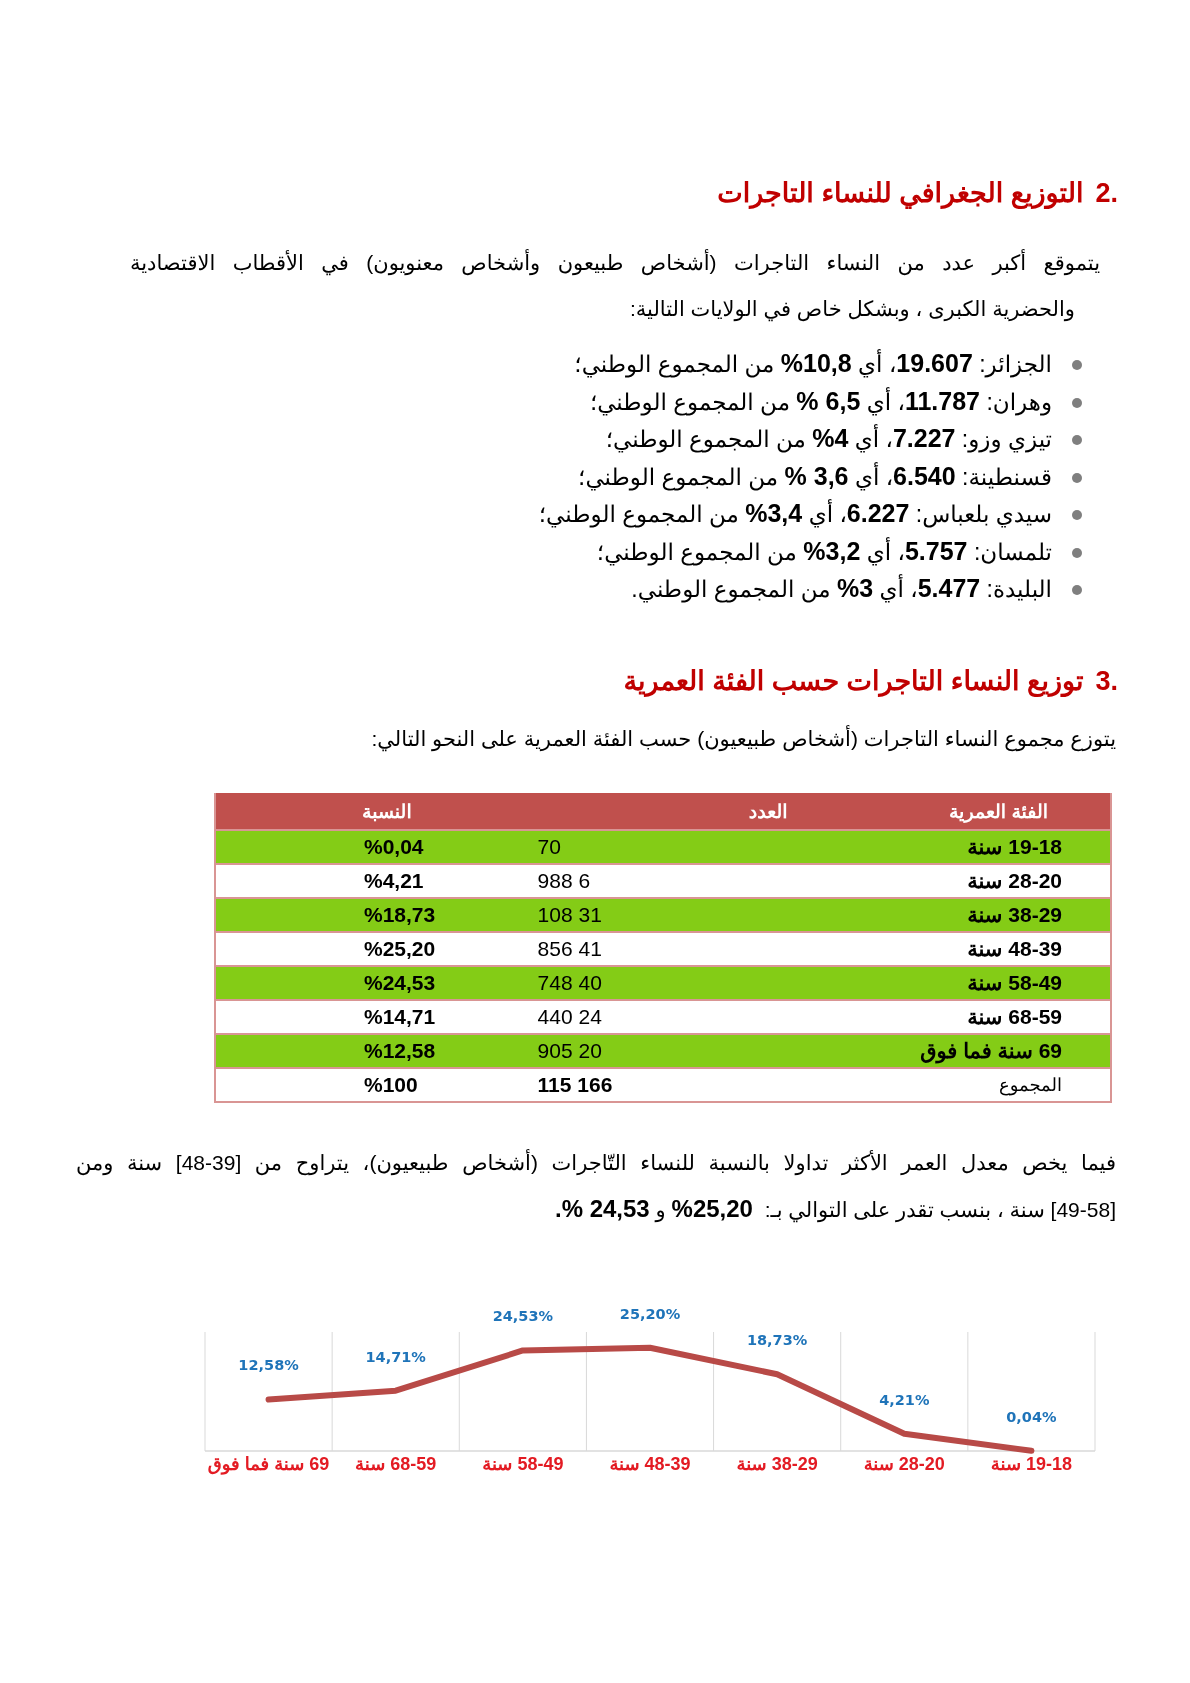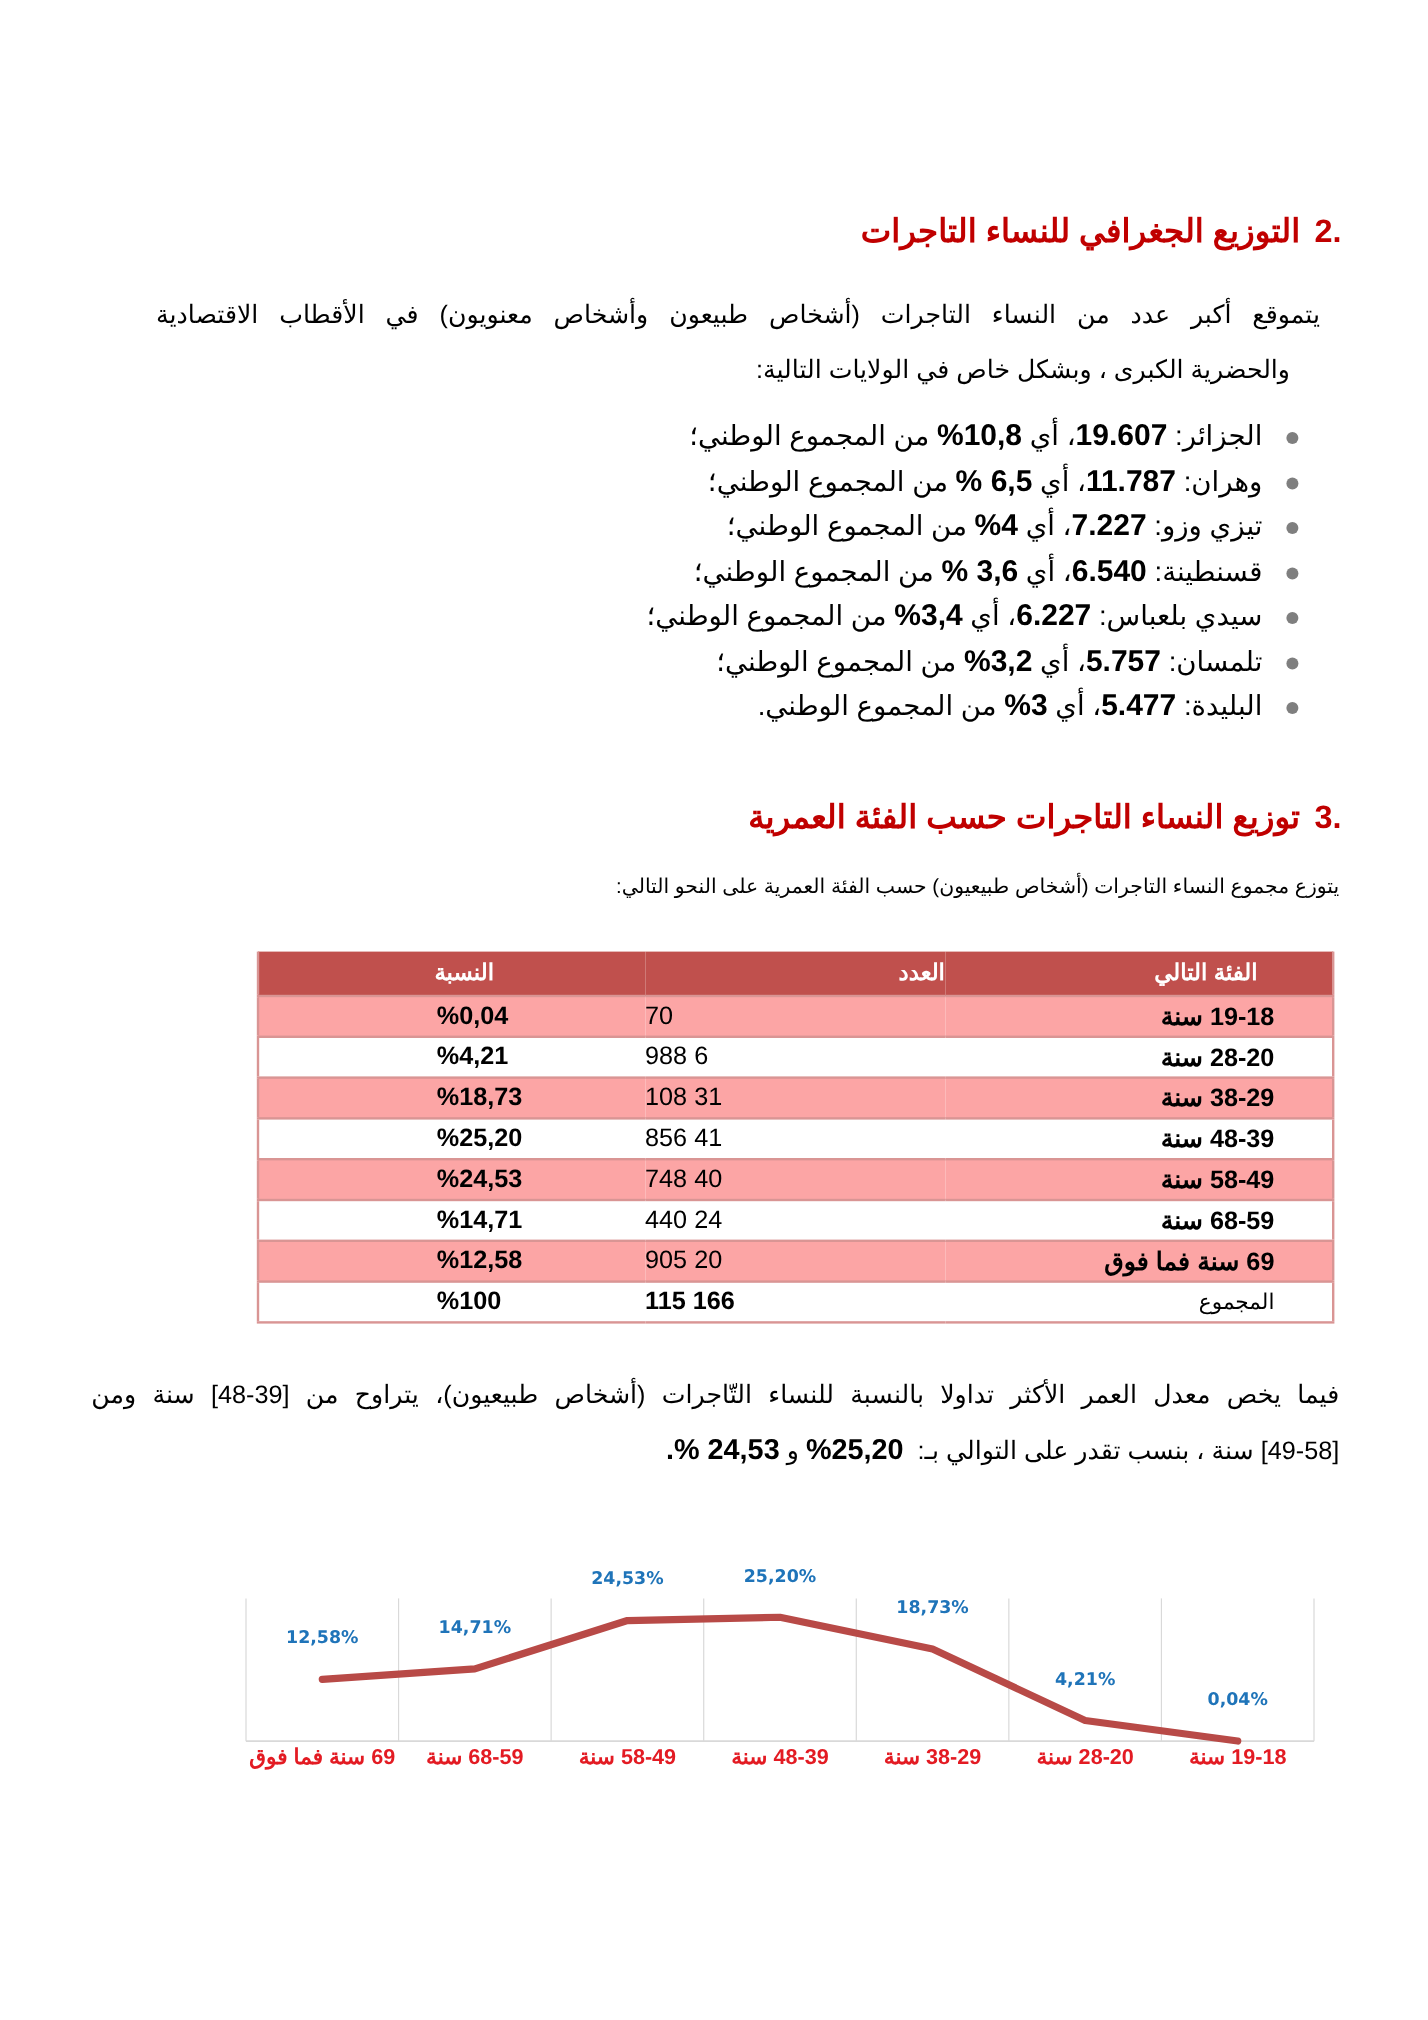--- a/index.html
+++ b/index.html
@@ -23,21 +23,21 @@
                      border-radius: 50%; background: #7f7f7f; }
   .bullets li b { font-weight: bold; font-size: 25px; }
 
   table.ages { position: absolute; left: 214px; top: 793px; width: 898px; border-collapse: collapse;
                direction: rtl; font-family: "Liberation Sans", sans-serif; }
   table.ages th { background: #c0504d; color: #fff; font-weight: bold; font-size: 19px; height: 34px;
                   border: none; }
   table.ages td { height: 32px; border-top: 2px solid #d99594; border-bottom: 2px solid #d99594;
                   font-size: 21px; padding: 0; }
   table.ages { border-left: 2px solid #d99594; border-right: 2px solid #d99594; border-bottom: 2px solid #d99594; }
-  table.ages tr.odd td { background: #fca5a5; }
+  table.ages tr.odd td { background: #84cc16; }
   table.ages tr.even td { background: #ffffff; }
   .c-age { text-align: right; padding-right: 48px !important; font-weight: bold; width: 36%; }
   .c-num { text-align: left; padding-left: 0 !important; width: 28%; }
   .c-pct { text-align: left; padding-left: 148px !important; font-weight: bold; width: 36%; }
   th.h-age { text-align: right; padding-right: 62px; }
   th.h-num { text-align: right; padding-left: 0; }
   th.h-pct { text-align: left; padding-left: 146px; }
   tr.total td.c-num { font-weight: bold; }
   tr.total td.c-age { font-weight: normal; font-size: 18px; }
 
@@ -69,28 +69,28 @@
     <li><span class="dot"></span><span>قسنطينة:</span> <b>6.540</b><span>، أي</span> <b>3,6 %</b> <span>من المجموع الوطني؛</span></li>
     <li><span class="dot"></span><span>سيدي بلعباس:</span> <b>6.227</b><span>، أي</span> <b>3,4%</b> <span>من المجموع الوطني؛</span></li>
     <li><span class="dot"></span><span>تلمسان:</span> <b>5.757</b><span>، أي</span> <b>3,2%</b> <span>من المجموع الوطني؛</span></li>
     <li><span class="dot"></span><span>البليدة:</span> <b>5.477</b><span>، أي</span> <b>3%</b> <span>من المجموع الوطني.</span></li>
   </ul>
 
   <div class="heading" style="top:665px;">
     <span class="num">.3</span><span>توزيع النساء التاجرات حسب الفئة العمرية</span>
   </div>
 
-  <div class="para" style="right:74px; top:716px; font-size:17px;">
+  <div class="para" style="right:74px; top:716px; font-size:21px;">
     <span class="line">يتوزع مجموع النساء التاجرات (أشخاص طبيعيون) حسب الفئة العمرية على النحو التالي:</span>
   </div>
 
   <table class="ages">
     <thead>
       <tr>
-        <th class="h-age">الفئة التالي</th>
+        <th class="h-age">الفئة العمرية</th>
         <th class="h-num">العدد</th>
         <th class="h-pct">النسبة</th>
       </tr>
     </thead>
     <tbody>
       <tr class="odd">
         <td class="c-age">19-18 سنة</td>
           <td class="c-num">70</td>
           <td class="c-pct">%0,04</td>
       </tr>

